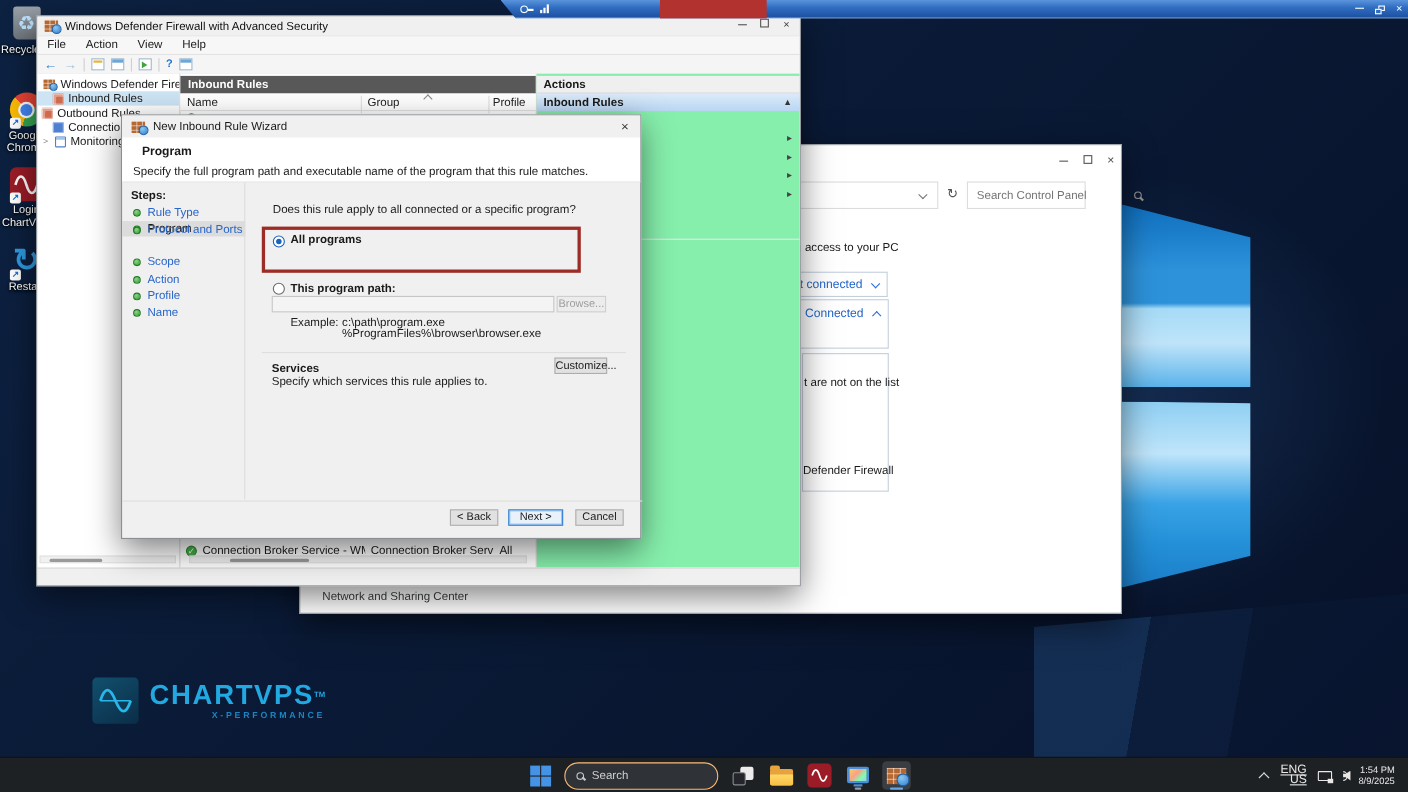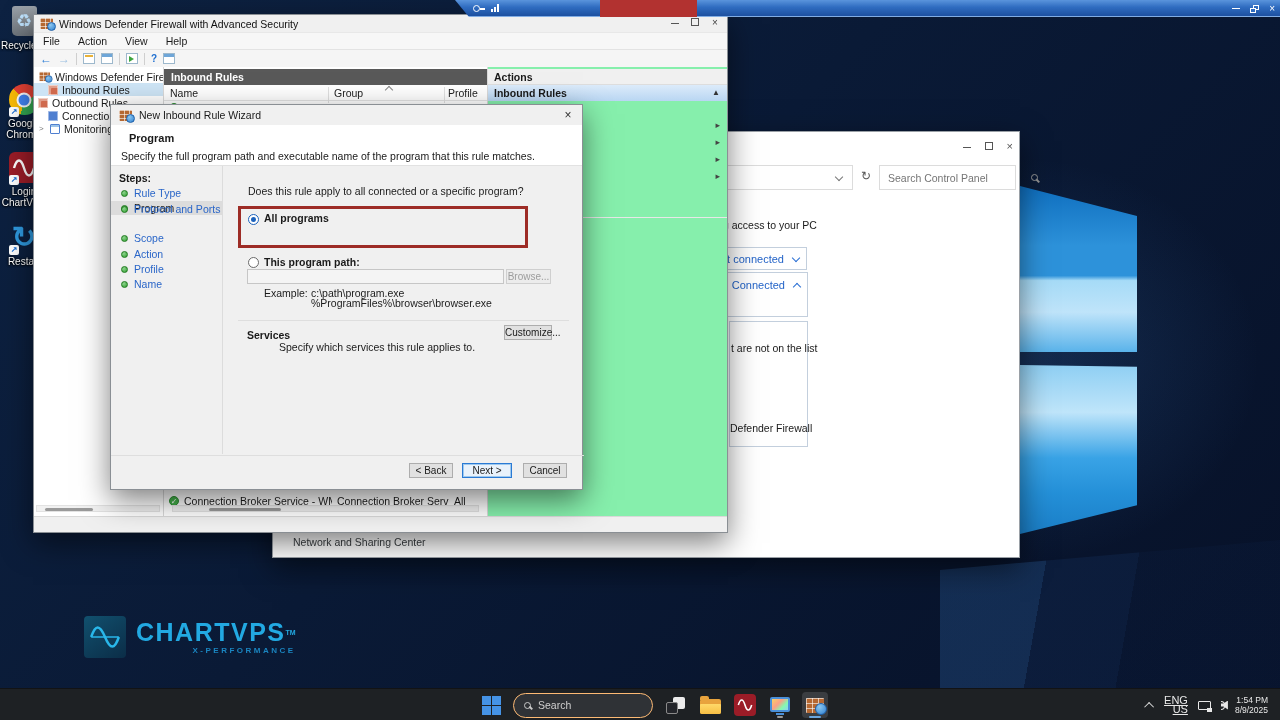--- a/index.html
+++ b/index.html
@@ -146,21 +146,21 @@
   
   .cp-win { left:272px; top:131px; width:748px; height:427px; z-index:5; background:#fff; border:1px solid #9aa0a6; }
   .cp-controls { position:absolute; right:6px; top:8px; display:flex; gap:14px; }
   .cp-controls span { font-size:11px; color:#555; }
   .cp-bar { position:absolute; left:298px; top:33px; width:282px; height:25px; border:1px solid #dcdcdc; }
   .chev { display:inline-block; width:6px; height:6px; border-right:1px solid #777; border-bottom:1px solid #777; }
   .chev.down { transform:rotate(45deg); }
   .chev.up { transform:rotate(225deg); }
   .chev.blue { border-color:#2a6fd4; }
   .cp-refresh { position:absolute; left:588px; top:37px; font-size:12px; color:#555; }
-  .cp-search { position:absolute; left:606px; top:33px; width:137px; height:25px; border:1px solid #dcdcdc;
+  .cp-search { position:absolute; left:606px; top:33px; width:108px; height:25px; border:1px solid #dcdcdc;
       display:flex; align-items:center; }
   .cp-search input { border:none; outline:none; flex:1; font-size:10.5px; padding:0 8px; color:#333;
       font-family:"Liberation Sans",sans-serif; background:transparent; }
   .mag { position:relative; width:7px; height:7px; border:1.5px solid #8a8a8a; border-radius:50%; flex:none; margin-right:10px; }
   .mag::after { content:''; position:absolute; width:4px; height:1.5px; background:#8a8a8a;
       transform:rotate(45deg); right:-3px; bottom:-1px; }
   .cp-frag { position:absolute; font-size:10.5px; white-space:nowrap; }
   .cp-box { position:absolute; border:1px solid #c3cfdd; background:#fff; }
   .cp-blue { color:#2464c8; font-size:11px; }
 
@@ -454,21 +454,21 @@
     <span class="wiz-lbl" style="left:153px;top:151px;">This program path:</span>
     <input class="wiz-input" value="" style="">
     <span class="btn disabled" style="left:395px;top:164px;width:45px;">Browse...</span>
 
     <span class="wiz-txt" style="left:153px;top:182px;">Example:</span>
     <span class="wiz-txt" style="left:200px;top:182px;">c:\path\program.exe</span>
     <span class="wiz-txt" style="left:200px;top:192px;">%ProgramFiles%\browser\browser.exe</span>
 
     <span class="wiz-sep" style="left:127px;top:215px;width:331px;"></span>
     <span class="wiz-lbl" style="left:136px;top:224px;">Services</span>
-    <span class="wiz-txt" style="left:136px;top:236px;margin-left:32px;">Specify which services this rule applies to.</span>
+    <span class="wiz-txt" style="left:136px;top:236px;">Specify which services this rule applies to.</span>
     <span class="btn" style="left:393px;top:220px;width:48px;">Customize...</span>
 
     <span class="wiz-sep" style="left:0;top:350px;width:473px;"></span>
     <span class="btn" style="left:298px;top:358px;width:44px;">&lt; Back</span>
     <span class="btn focus" style="left:351px;top:358px;width:50px;">Next &gt;</span>
     <span class="btn" style="left:412px;top:358px;width:44px;">Cancel</span>
   </div>
 
   <div class="rdp">
     <span class="rdp-pin"></span>

